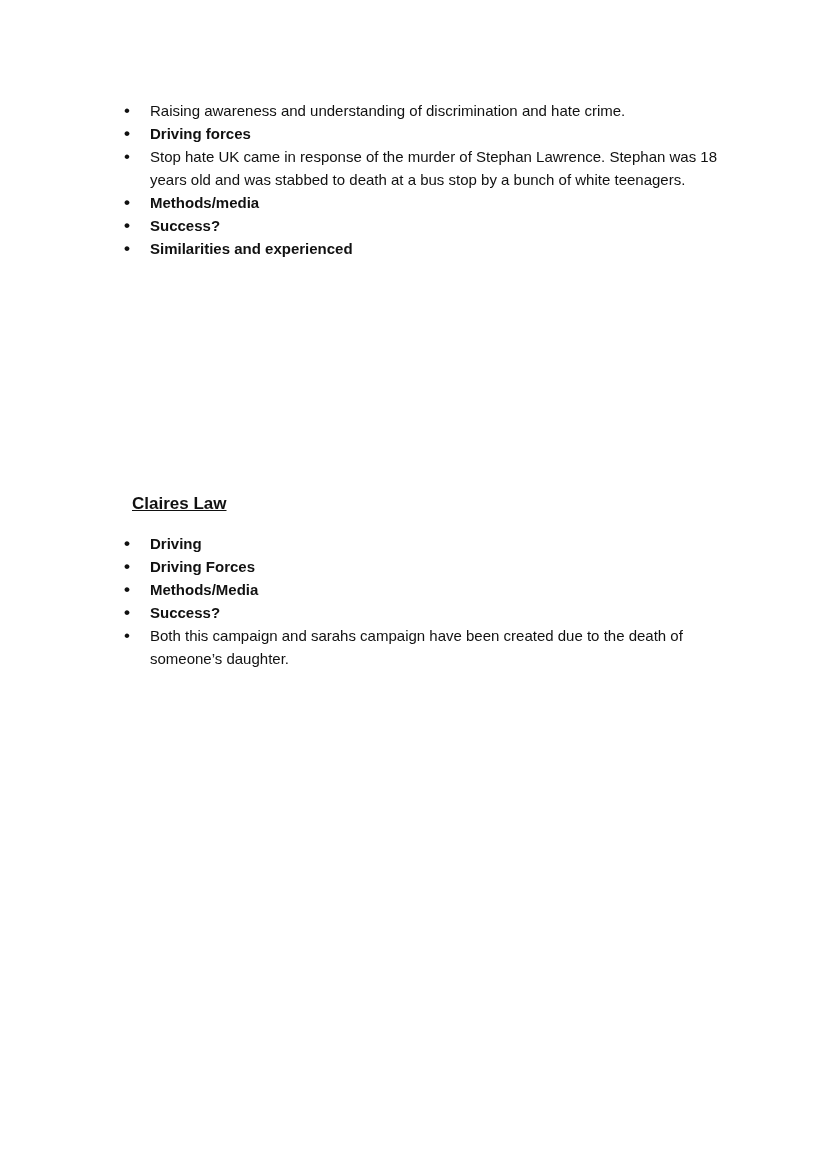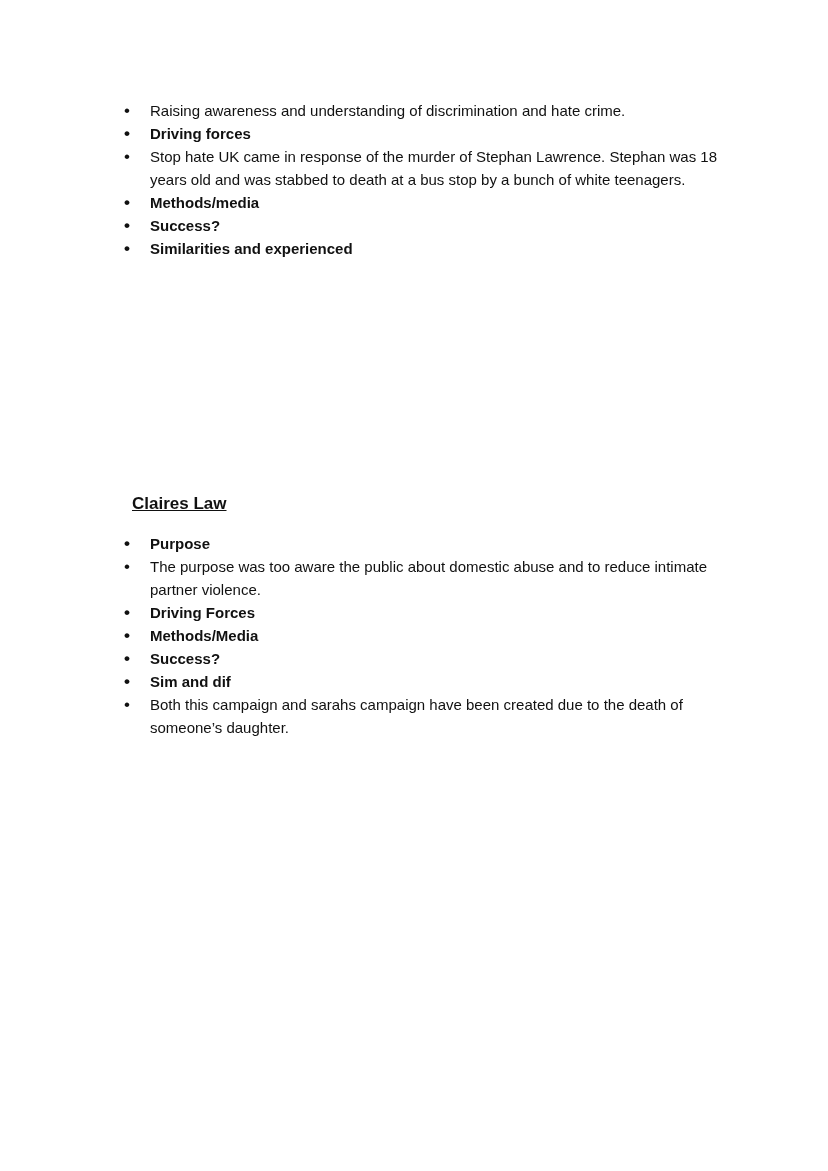--- a/index.html
+++ b/index.html
@@ -24,21 +24,19 @@
     <li class="bold">Driving forces</li>
     <li>Stop hate UK came in response of the murder of Stephan Lawrence. Stephan was 18 years old and was stabbed to death at a bus stop by a bunch of white teenagers.</li>
     <li class="bold">Methods/media</li>
     <li class="bold">Success?</li>
     <li class="bold">Similarities and experienced</li>
   </ul>
 
   <div class="heading">Claires Law</div>
 
   <ul class="blist" id="list2">
-    <li class="bold">Purpose</li>
-    <li>The purpose was too aware the public about domestic abuse and to reduce intimate partner violence.</li>
+    <li class="bold">Driving</li>
     <li class="bold">Driving Forces</li>
     <li class="bold">Methods/Media</li>
     <li class="bold">Success?</li>
-    <li class="bold">Sim and dif</li>
     <li>Both this campaign and sarahs campaign have been created due to the death of someone’s daughter.</li>
   </ul>
 </div>
 
 </body></html>

